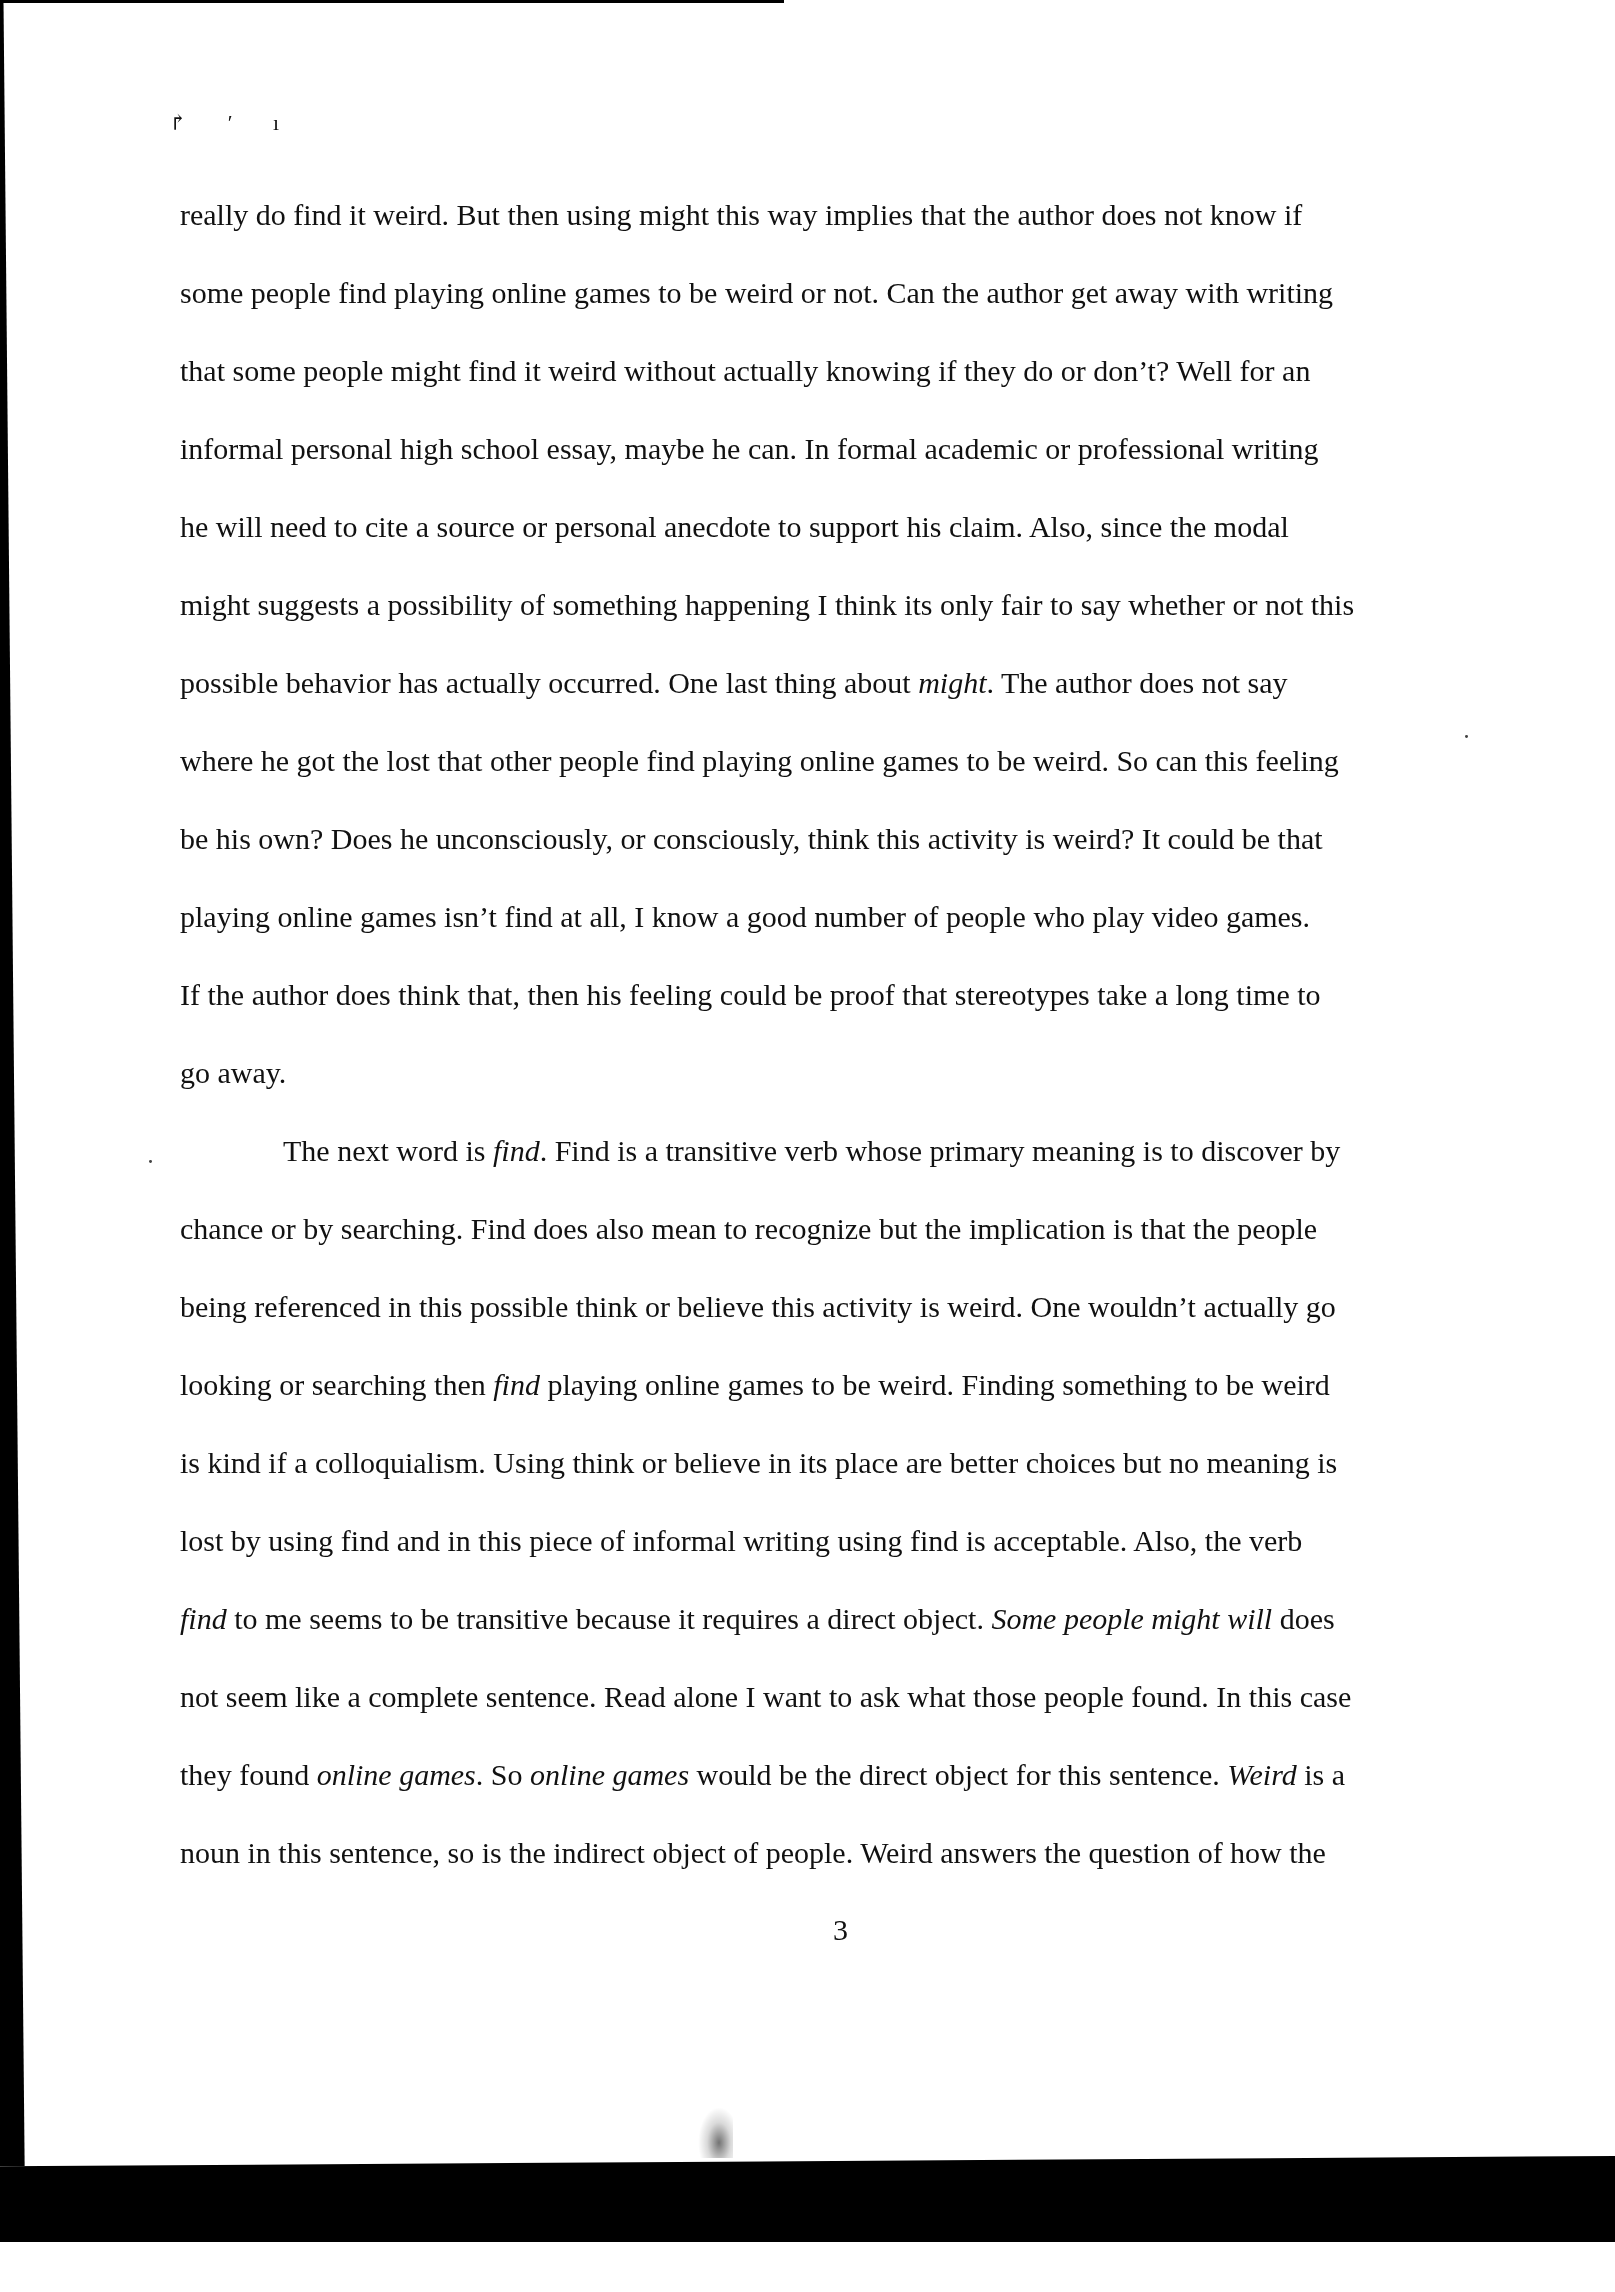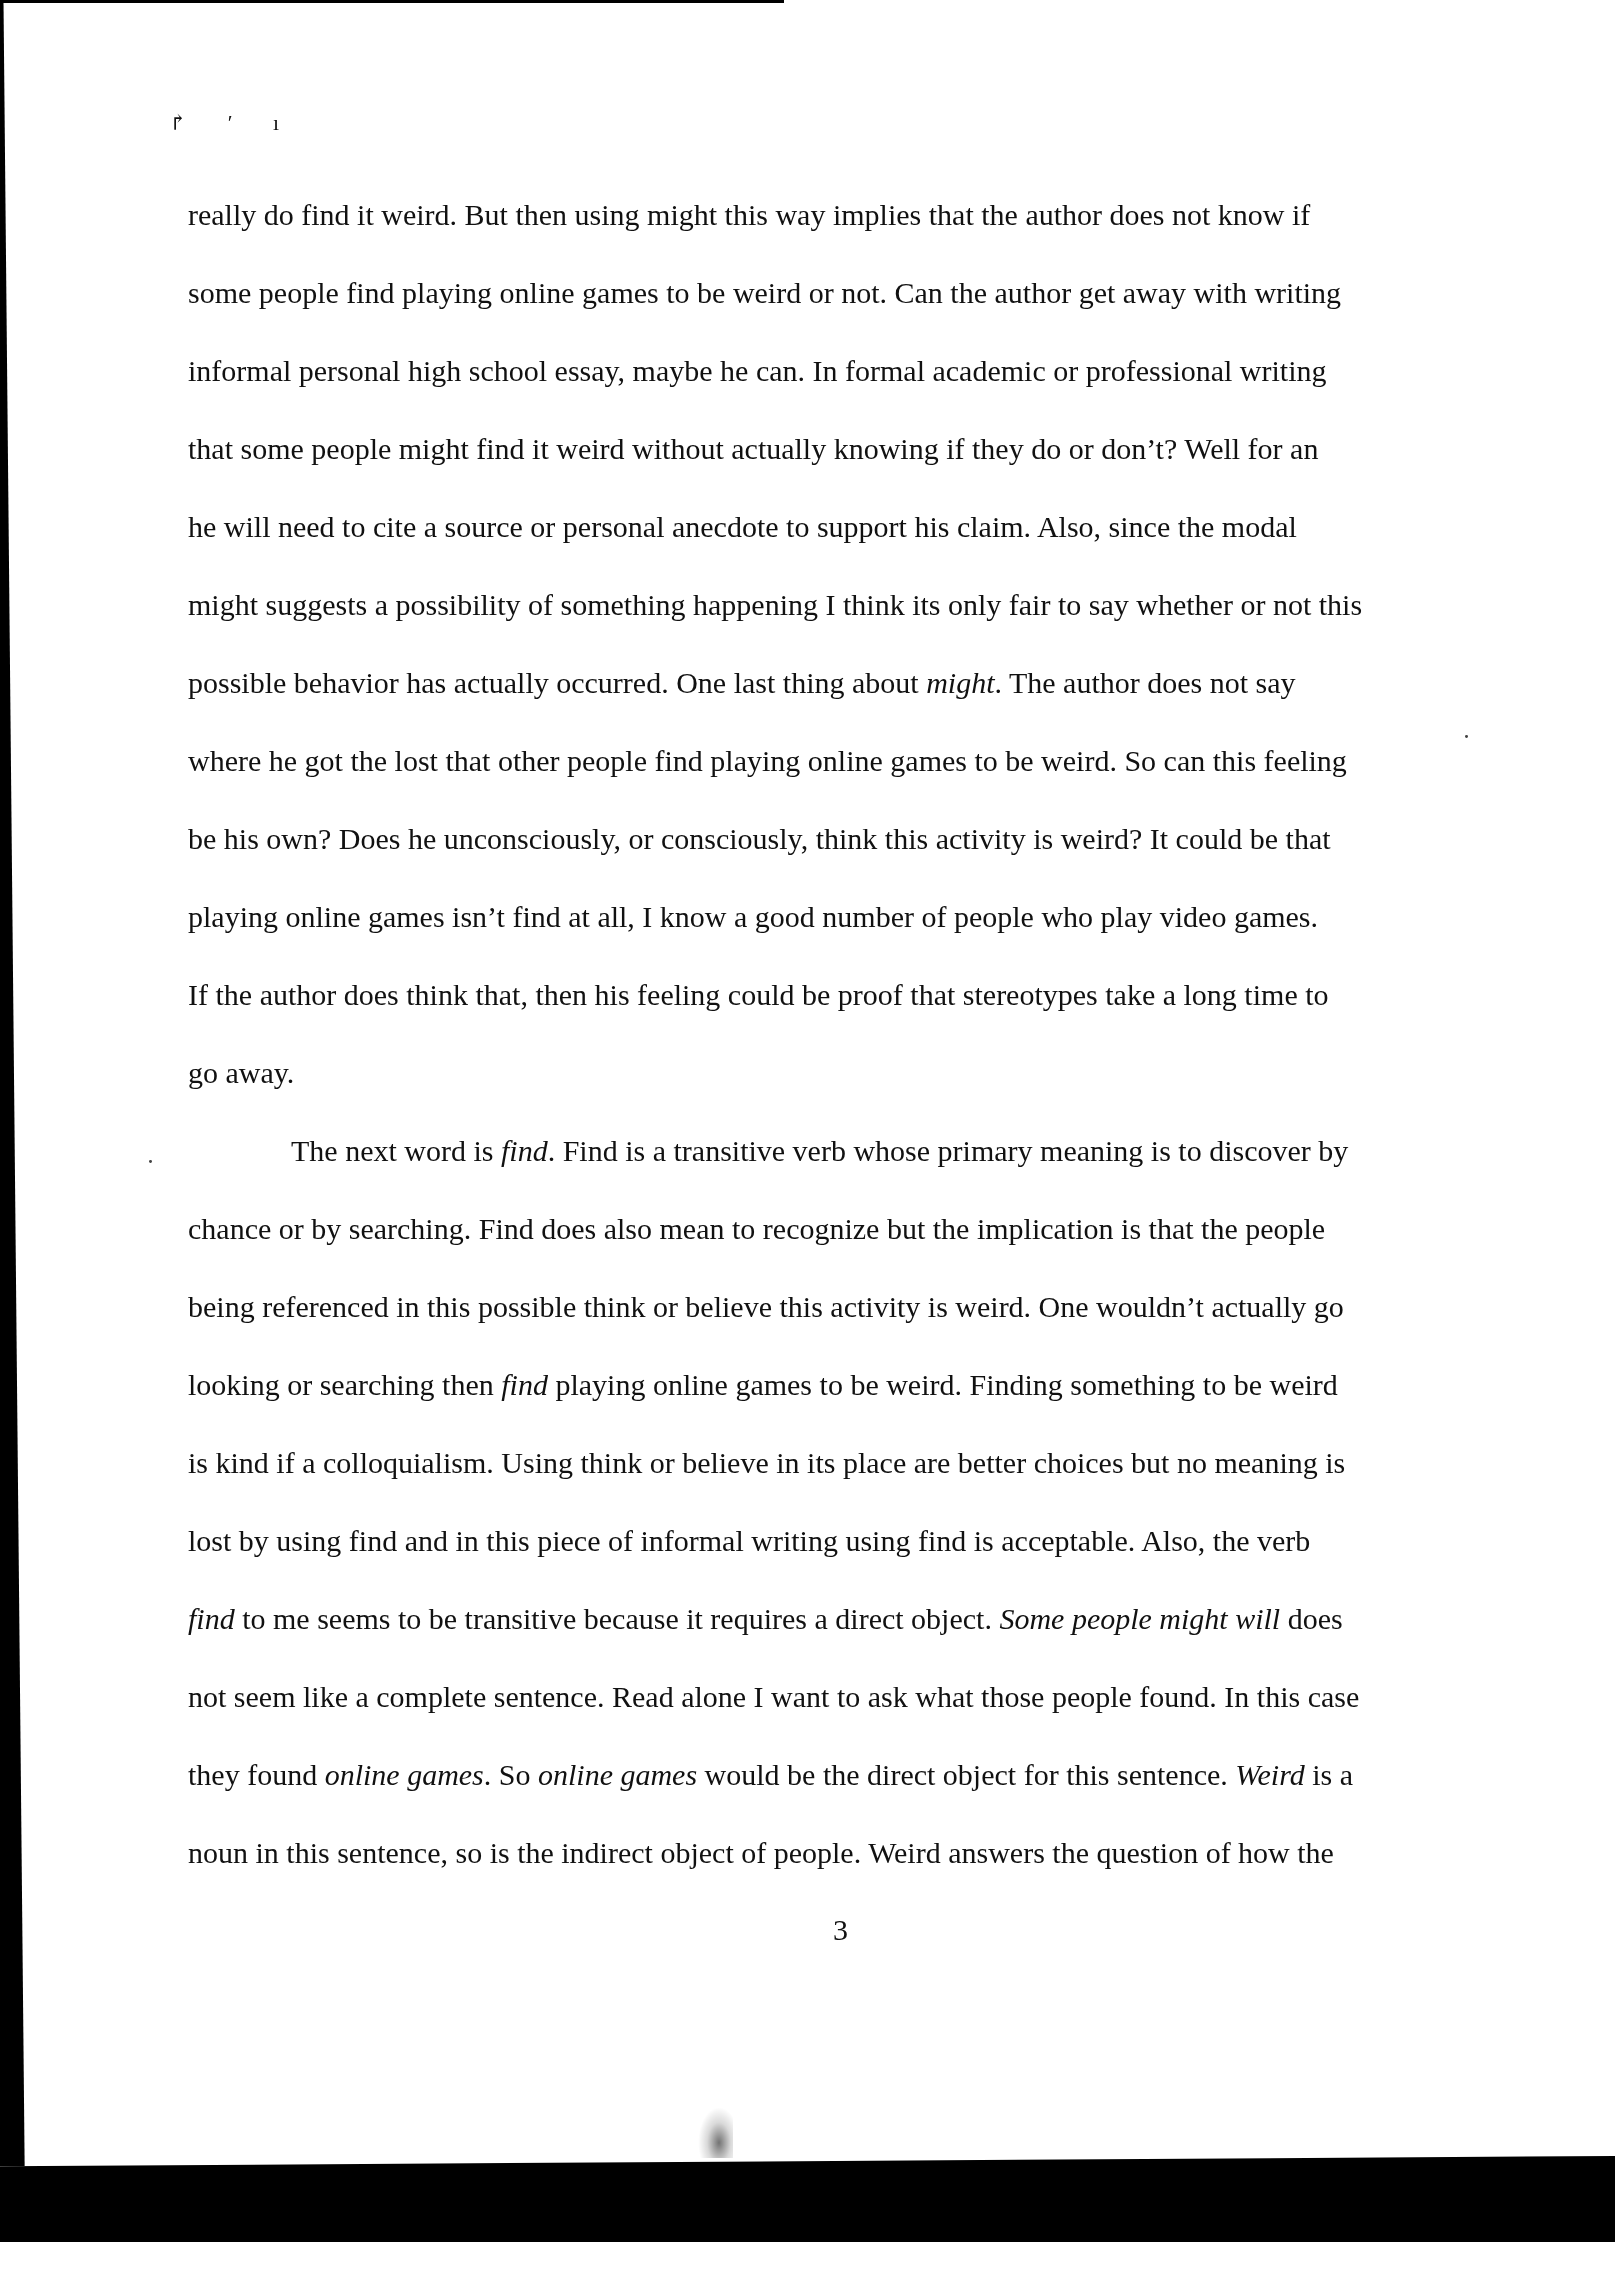--- a/index.html
+++ b/index.html
@@ -46,21 +46,21 @@
     .header-marks {
       position: absolute;
       left: 169px;
       top: 110px;
       font-size: 21.6px;
       letter-spacing: 17.6px;
       color: #111;
     }
     .page-text {
       position: absolute;
-      left: 188px;
+      left: 180px;
       top: 176px;
       width: 1304px;
     }
     .line {
       display: block;
       height: 78px;
       line-height: 78px;
       font-size: 30px;
       white-space: nowrap;
     }
@@ -93,22 +93,22 @@
 <body>
 
 <div class="scan-top-edge"></div>
 <div class="scan-left-edge"></div>
 
 <div class="header-marks">↱ ′ ı</div>
 
 <div class="page-text" id="page-text">
     <div class="line"><span>really do find it weird. But then using might this way implies that the author does not know if</span></div>
     <div class="line"><span>some people find playing online games to be weird or not. Can the author get away with writing</span></div>
+    <div class="line"><span>that some people might find it weird without actually knowing if they do or don’t? Well for an</span></div>
     <div class="line"><span>informal personal high school essay, maybe he can. In formal academic or professional writing</span></div>
-    <div class="line"><span>that some people might find it weird without actually knowing if they do or don’t? Well for an</span></div>
     <div class="line"><span>he will need to cite a source or personal anecdote to support his claim. Also, since the modal</span></div>
     <div class="line"><span>might suggests a possibility of something happening I think its only fair to say whether or not this</span></div>
     <div class="line"><span>possible behavior has actually occurred. One last thing about </span><em>might</em><span>. The author does not say</span></div>
     <div class="line"><span>where he got the lost that other people find playing online games to be weird. So can this feeling</span></div>
     <div class="line"><span>be his own? Does he unconsciously, or consciously, think this activity is weird? It could be that</span></div>
     <div class="line"><span>playing online games isn’t find at all, I know a good number of people who play video games.</span></div>
     <div class="line"><span>If the author does think that, then his feeling could be proof that stereotypes take a long time to</span></div>
     <div class="line"><span>go away.</span></div>
     <div class="line indent"><span>The next word is </span><em>find</em><span>. Find is a transitive verb whose primary meaning is to discover by</span></div>
     <div class="line"><span>chance or by searching. Find does also mean to recognize but the implication is that the people</span></div>

